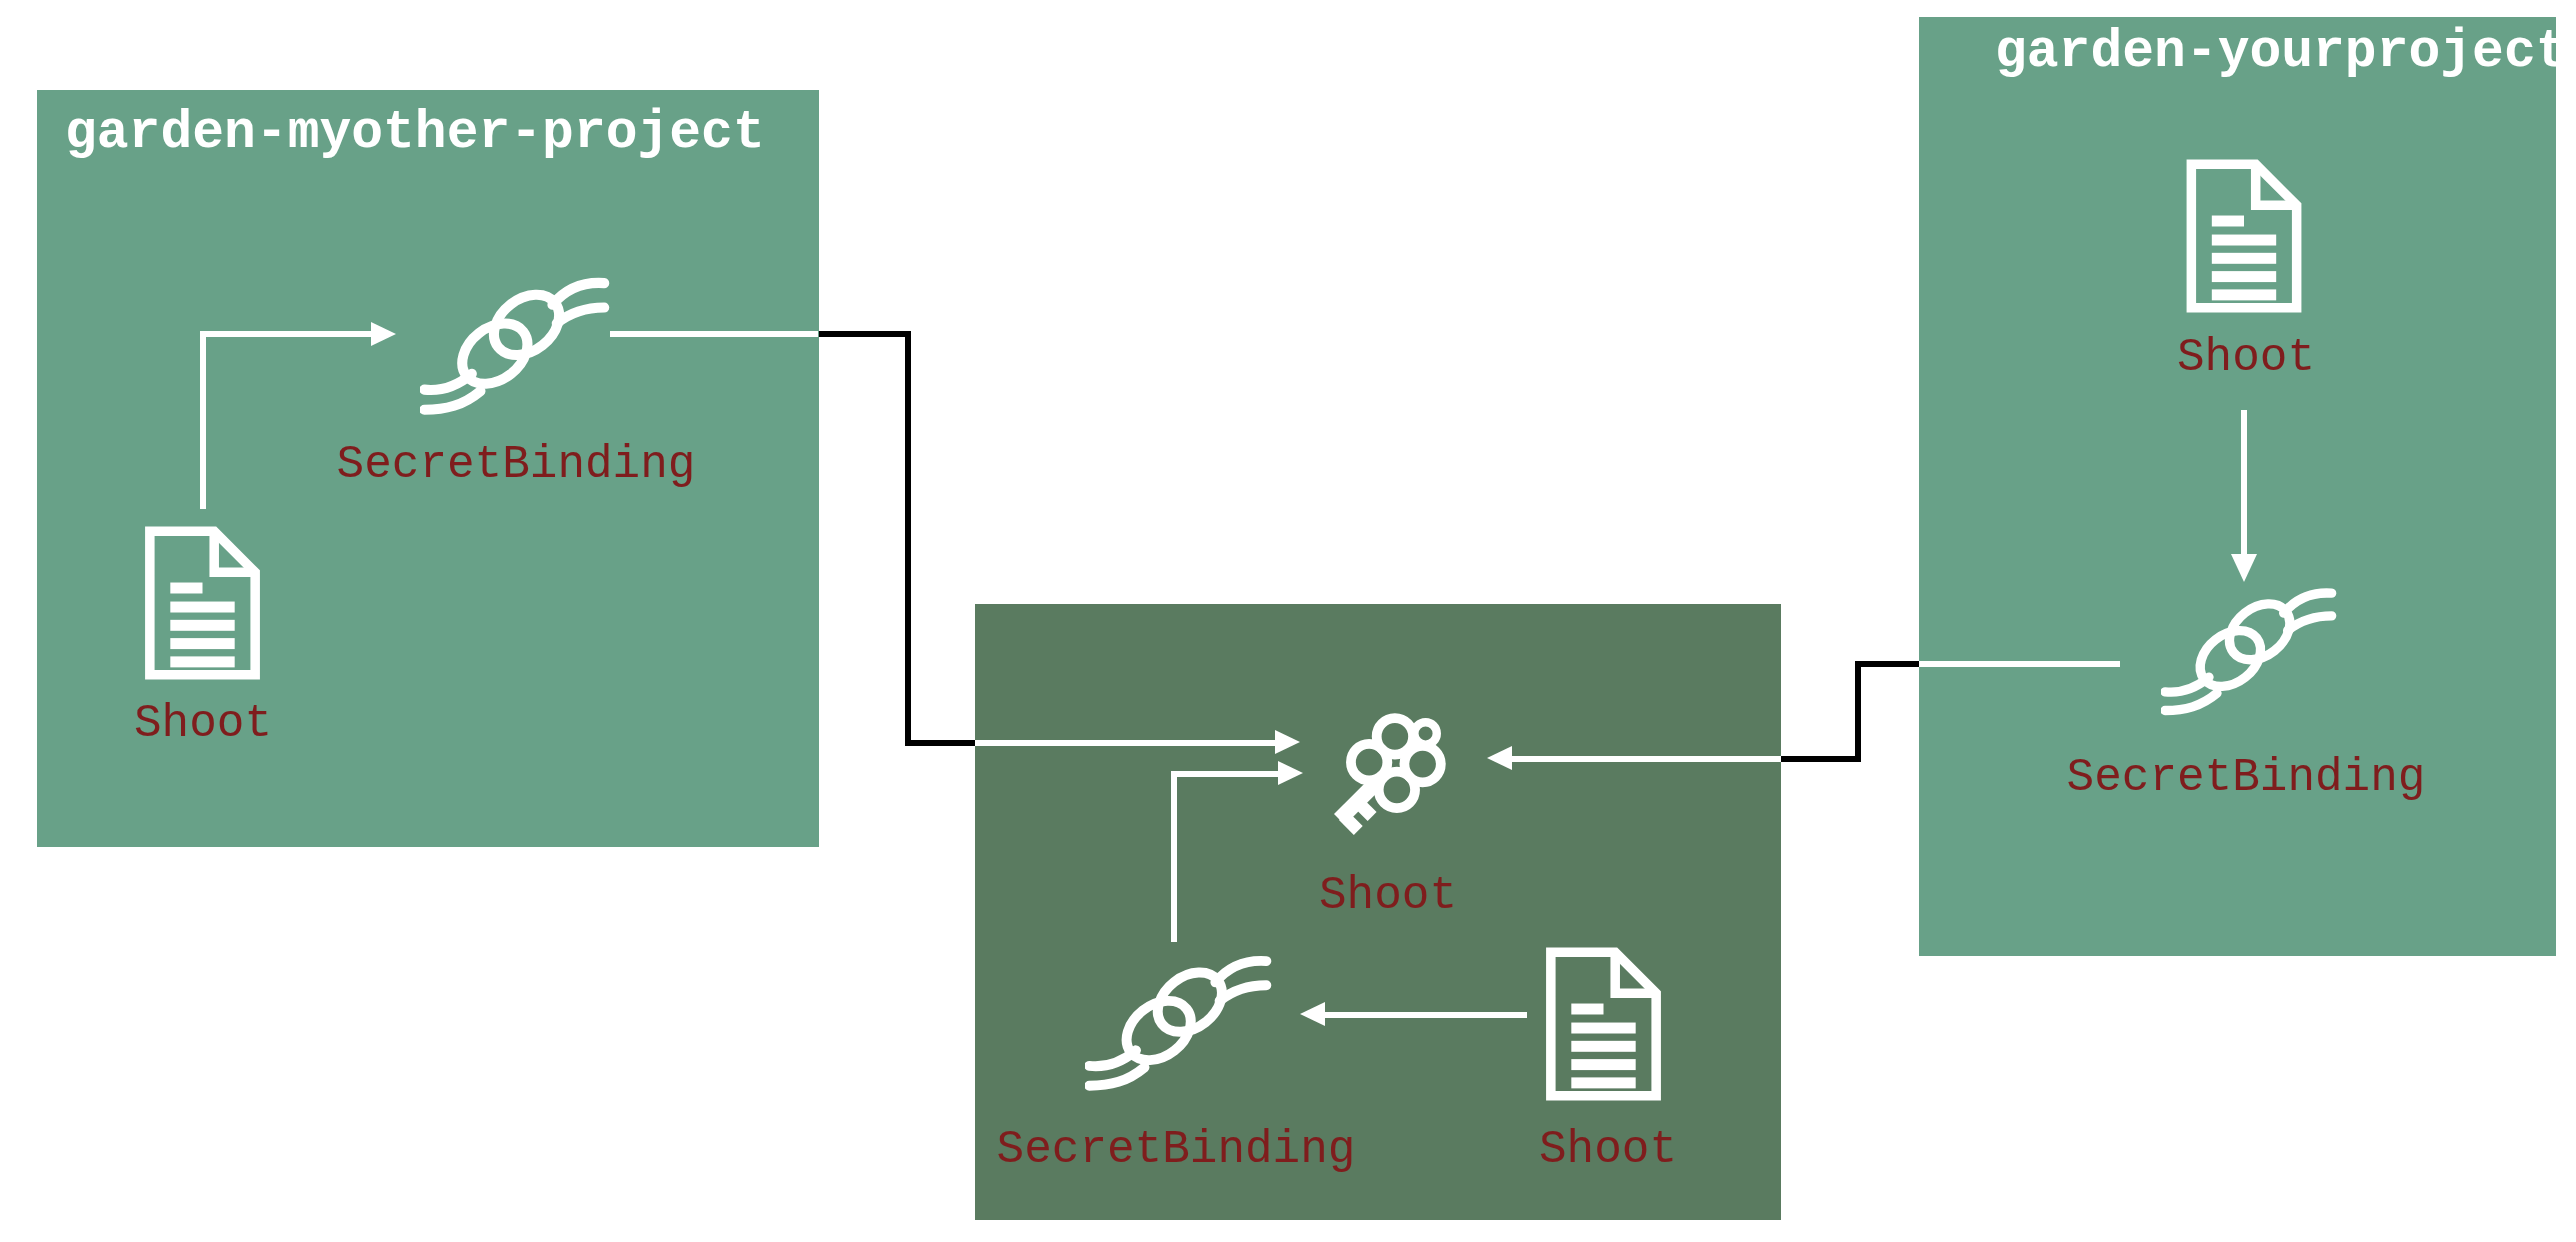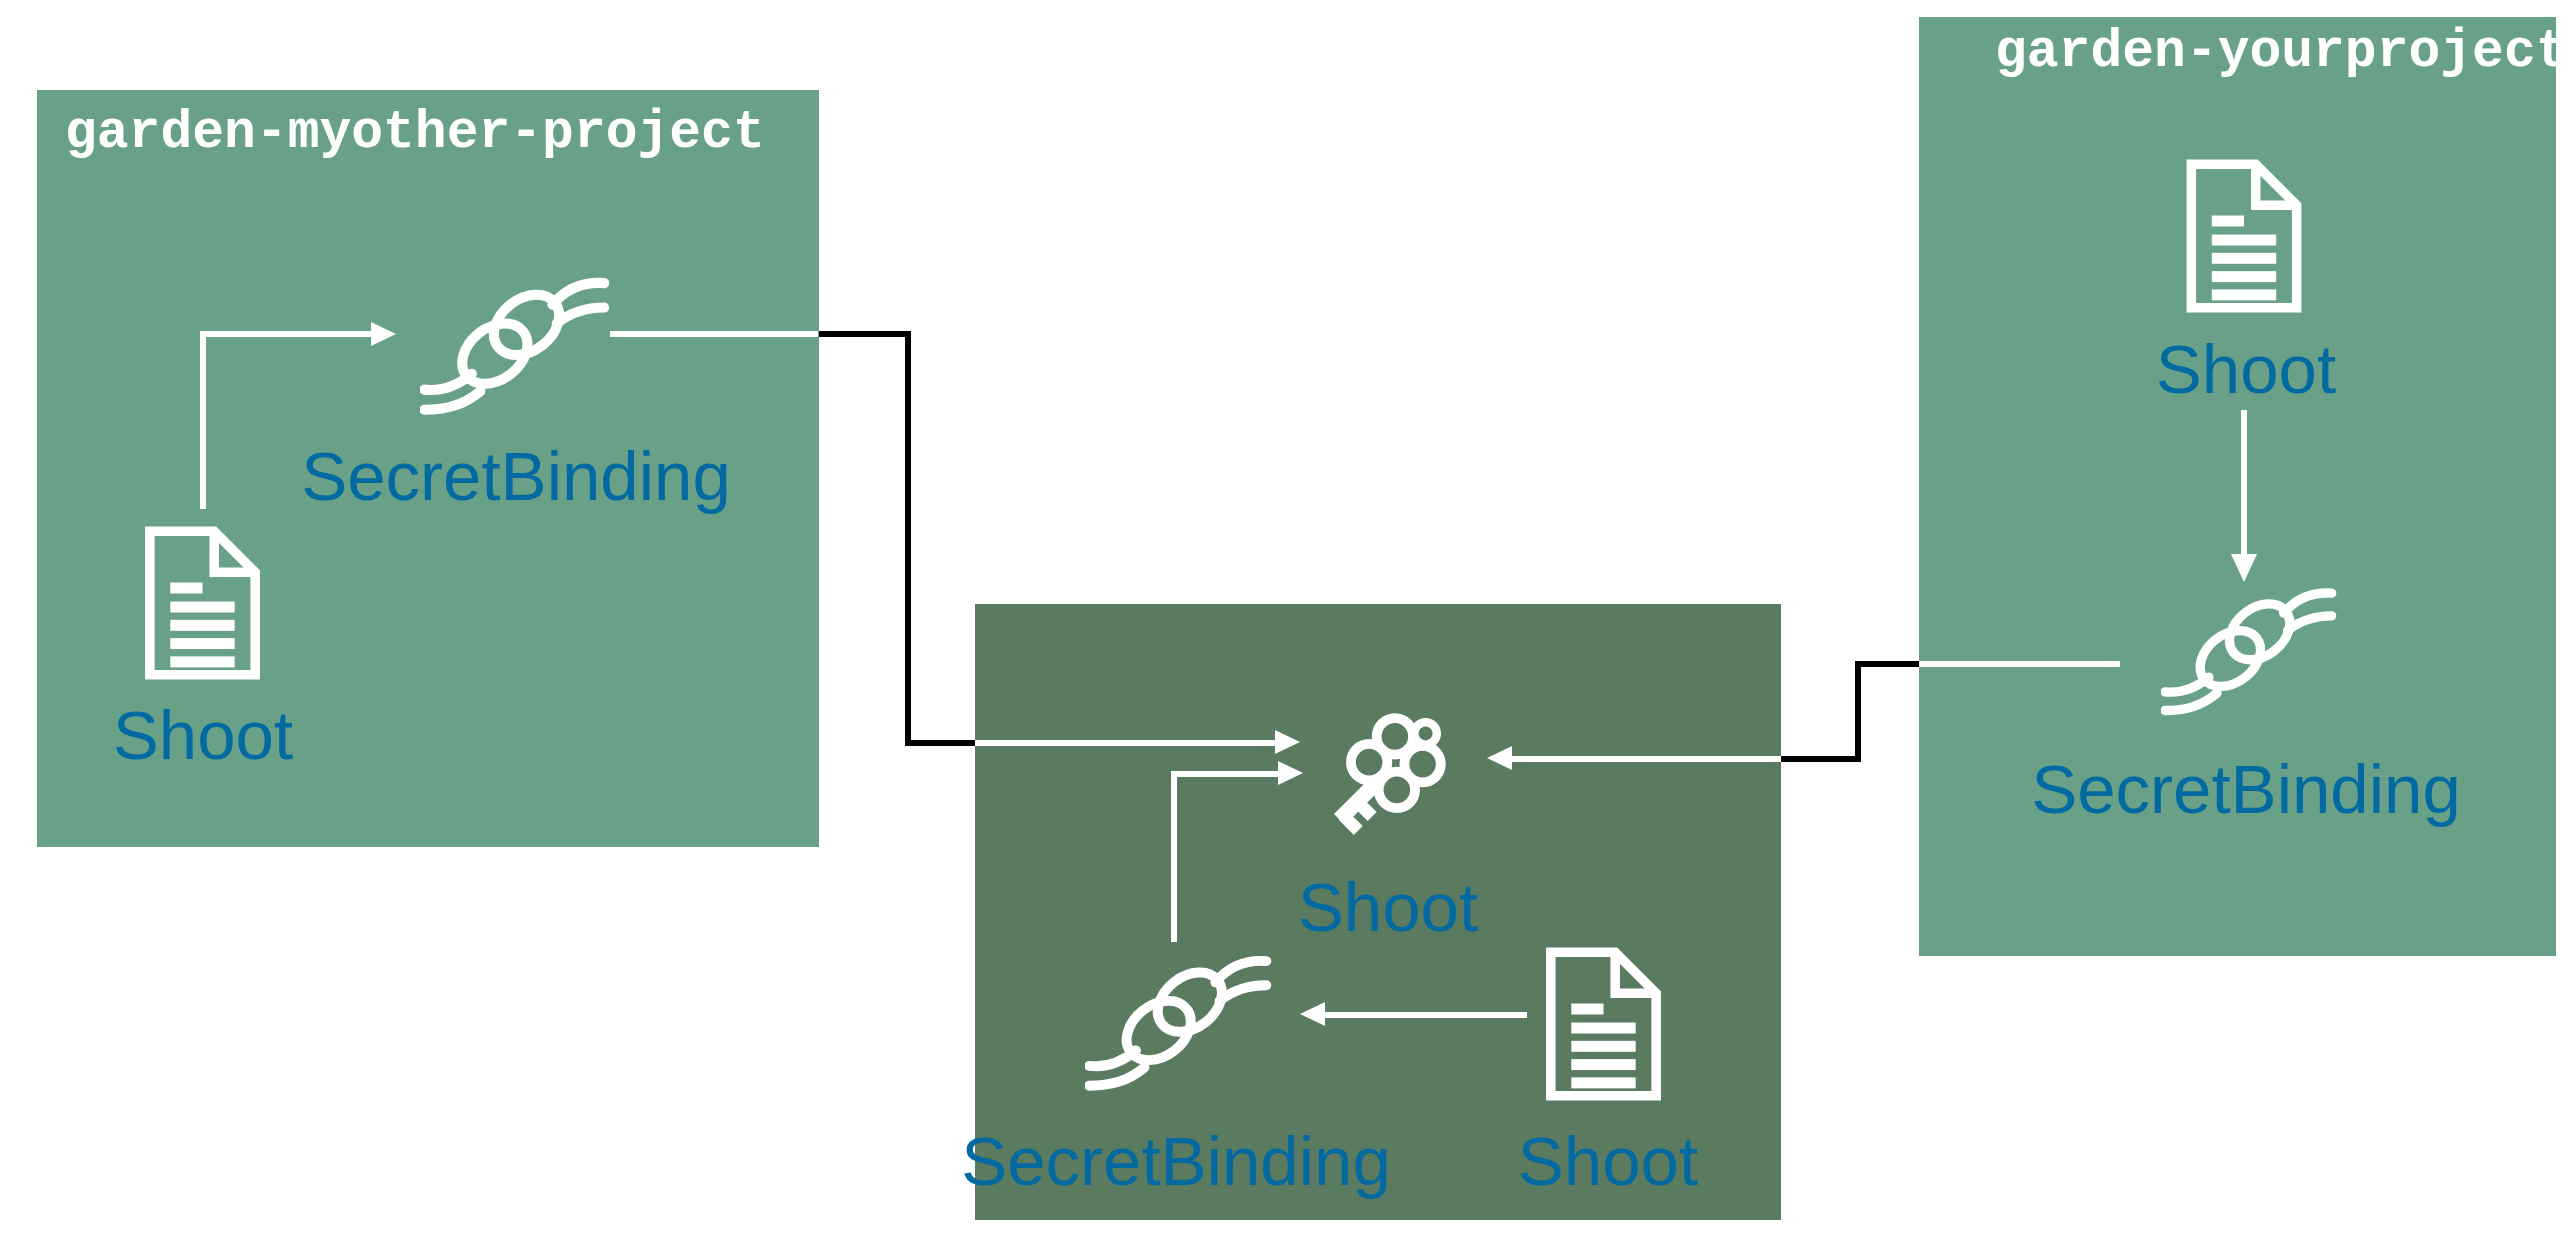--- a/index.html
+++ b/index.html
@@ -8,22 +8,23 @@
     font-family:"Liberation Sans","DejaVu Sans",sans-serif;
   }
   .box{position:absolute;}
   .box.light{background:#68A188;}
   .box.dark{background:#5A7B60;}
   .title{
     position:absolute;color:#ffffff;font-family:"Liberation Mono","DejaVu Sans Mono",monospace;
     font-weight:bold;font-size:53px;line-height:1;white-space:nowrap;
   }
   .label{
-    position:absolute;color:#0369a1;font-size:69px;line-height:1;white-space:nowrap;
+    position:absolute;color:#7f1d1d;font-size:46px;line-height:1;white-space:nowrap;
     transform:translateX(-50%);
+    font-family:Liberation Mono, monospace;
   }
   .wline{position:absolute;background:#ffffff;}
   .bline{position:absolute;background:#000000;}
   .ah{position:absolute;width:0;height:0;}
   .ah.right{border-top:12.5px solid transparent;border-bottom:12.5px solid transparent;border-left:25px solid #ffffff;}
   .ah.left {border-top:12.5px solid transparent;border-bottom:12.5px solid transparent;border-right:25px solid #ffffff;}
   .ah.down {border-left:13px solid transparent;border-right:13px solid transparent;border-top:28px solid #ffffff;}
   svg{position:absolute;display:block;}
 </style>
 </head>

